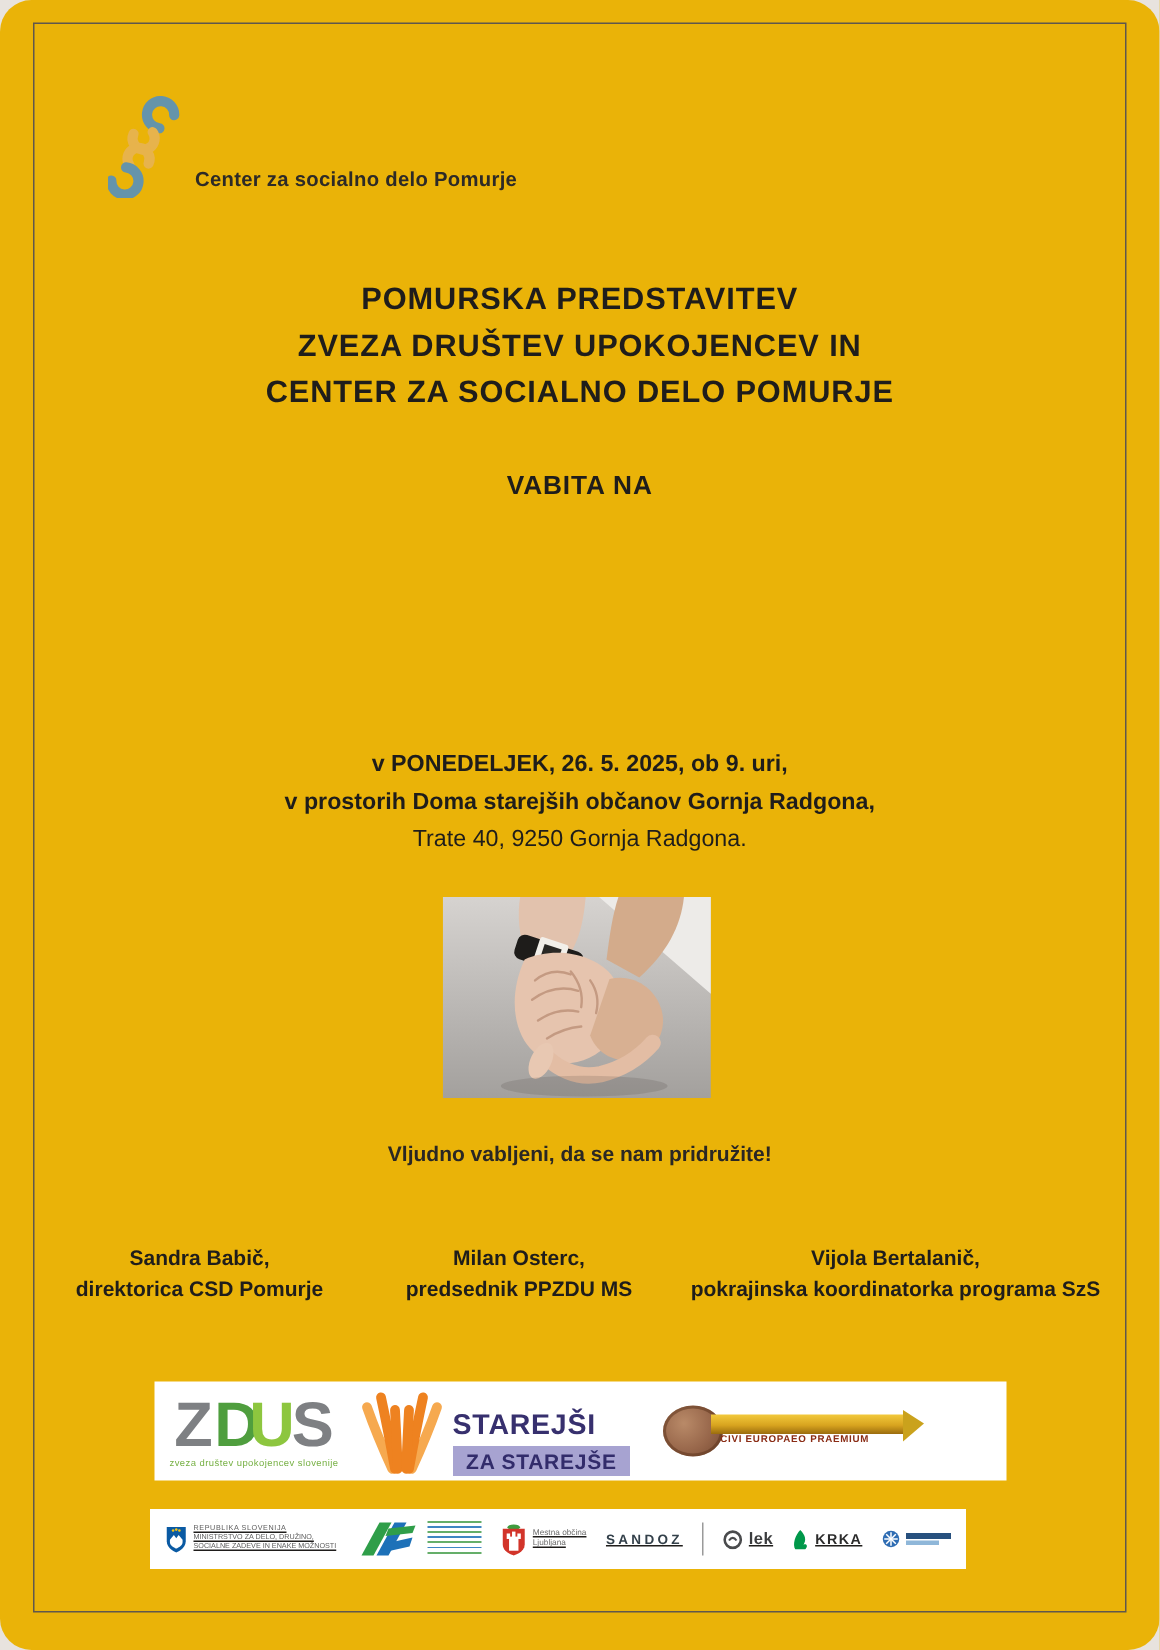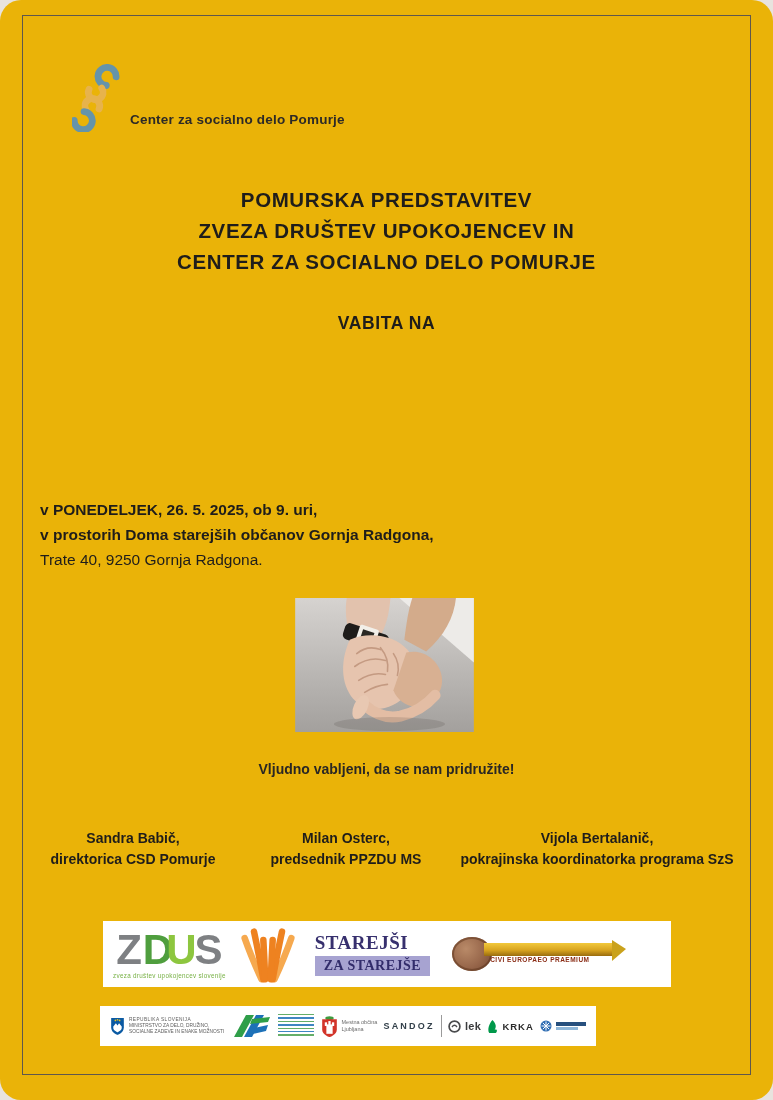--- a/index.html
+++ b/index.html
@@ -19,21 +19,21 @@
   .org-name{position:absolute; left:130px; top:112px; font-size:13.5px; font-weight:600; color:#2d2a27; letter-spacing:.2px;}
   
   .intro{position:absolute; left:40px; right:40px; top:184px; text-align:center;
          font-size:20.5px; font-weight:800; line-height:31px; letter-spacing:.6px;}
   .invite{position:absolute; left:40px; right:40px; top:313px; text-align:center;
           font-size:17.5px; font-weight:800; letter-spacing:.6px;}
   .event-title{position:absolute; left:20px; right:20px; top:378px; text-align:center;
           font-size:28px; font-weight:800; letter-spacing:.4px;}
   .event-sub{position:absolute; left:40px; right:40px; top:419px; text-align:center;
           font-size:17px; font-weight:400; color:#2b2825;}
-  .event-details{position:absolute; left:40px; right:40px; top:497px; 
+  .event-details{position:absolute; left:40px; right:40px; top:497px; text-align:center;
           font-size:15.5px; line-height:25px;}
   .event-details .b{font-weight:800;}
   .event-details .r{font-weight:400;}
   
   .photo{position:absolute; left:295px; top:598px; width:179px; height:134px; overflow:hidden;}
   .photo svg{display:block;}
   
   .closing{position:absolute; left:40px; right:40px; top:761px; text-align:center;
            font-size:14px; font-weight:600; color:#2a2724;}
   
@@ -44,39 +44,39 @@
   
   .strip1{position:absolute; left:103px; top:921px; width:568px; height:66px; background:#ffffff;
           display:flex; align-items:center; padding:0 10px; box-sizing:border-box; gap:14px;}
   .zdus{display:flex; flex-direction:column; align-items:center; line-height:1;}
   .zdus-letters{font-size:42px; font-weight:700; letter-spacing:0; display:flex;}
   .zdus-letters .lz{color:#7e8083;}
   .zdus-letters .ld{color:#4f9e3e; margin-left:1px;}
   .zdus-letters .lu{color:#8dc63f; margin-left:-7px;}
   .zdus-letters .ls{color:#7e8083; margin-left:-2px;}
   .zdus-tag{font-size:6.3px; color:#76b043; margin-top:2px; letter-spacing:.3px; white-space:nowrap;}
-  .szs{display:flex; align-items:center; gap:19px;font-family:Liberation Serif, serif;}
+  .szs{display:flex; align-items:flex-end; gap:6px;}
   .szs-text{display:flex; flex-direction:column; align-items:flex-start;}
   .szs-title{font-size:19px; font-weight:800; color:#37306e; letter-spacing:.5px;}
   .szs-sub{margin-top:2px; background:#a7a3d1; color:#322c6b; font-size:14px; font-weight:800;
            padding:2px 9px; letter-spacing:.5px;}
   .award{position:relative; width:180px; height:44px; margin-left:8px;}
   .award-medal{position:absolute; left:0; top:5px; width:40px; height:34px; border-radius:50%;
       background:radial-gradient(circle at 35% 35%, #b98a68, #97664a 55%, #7c4f36 90%);
       box-shadow:inset 0 0 0 2px rgba(90,50,25,.5);}
   .award-bar{position:absolute; left:32px; top:11px; width:128px; height:13px;
       background:linear-gradient(to bottom,#f2c93c,#d8a41f 55%,#9a6c0e);}
   .award-tip{position:absolute; left:160px; top:8px; width:0; height:0;
       border-top:9px solid transparent; border-bottom:12px solid transparent; border-left:14px solid #caa21c;}
   .award-caption{position:absolute; left:38px; top:24px; font-size:6.5px; font-weight:700;
       color:#8a2c15; letter-spacing:.5px; white-space:nowrap;}
   
-  .strip2{position:absolute; left:100px; top:1006px; width:496px; height:40px; background:#ffffff;
+  .strip2{position:absolute; left:100px; top:1006px; width:544px; height:40px; background:#ffffff;
           display:flex; align-items:center; justify-content:space-between;
-          padding:0 10px; box-sizing:border-box;}
+          padding:0 10px; box-sizing:border-box;text-decoration:underline;}
   .sponsor{display:flex; align-items:center; gap:4px;}
   .tiny-lines{font-size:4.8px; line-height:6px; color:#5c5c5c; white-space:nowrap;}
   .tiny-lines .first{letter-spacing:.4px;}
   .fiho-lines{width:36px; height:24px;
       background:repeating-linear-gradient(180deg,#4aa04f 0 1.3px,#ffffff 1.3px 3.4px,#1d71b8 3.4px 4.7px,#ffffff 4.7px 6.8px);
       opacity:.85;}
   .mol-lines{font-size:5.5px; line-height:7px; color:#6b6b6b;}
   .sandoz{font-size:9px; font-weight:700; letter-spacing:2.2px; color:#33404a;}
   .vdiv{width:1px; height:22px; background:#9a9a9a;}
   .lek-label{font-size:11px; font-weight:700; color:#3b3c3e; letter-spacing:.3px;}

